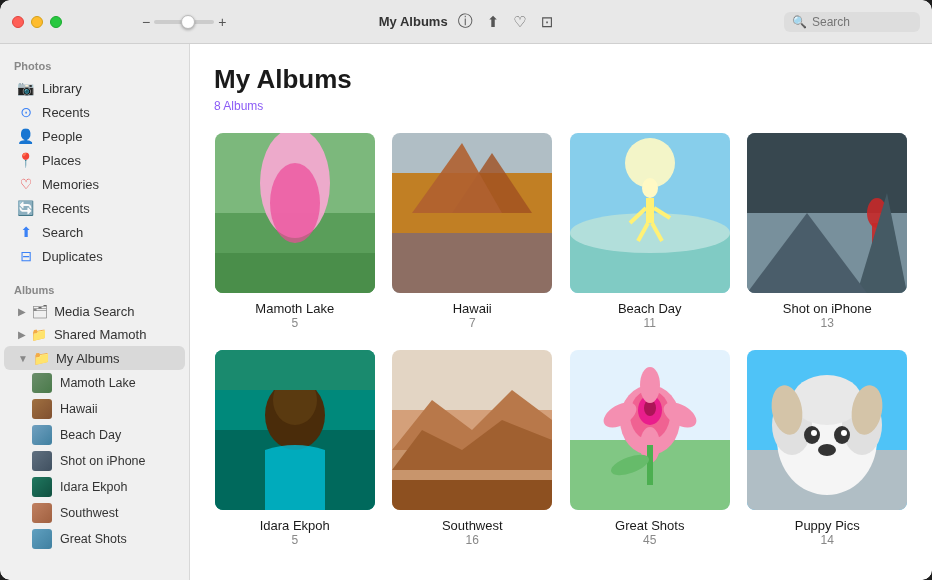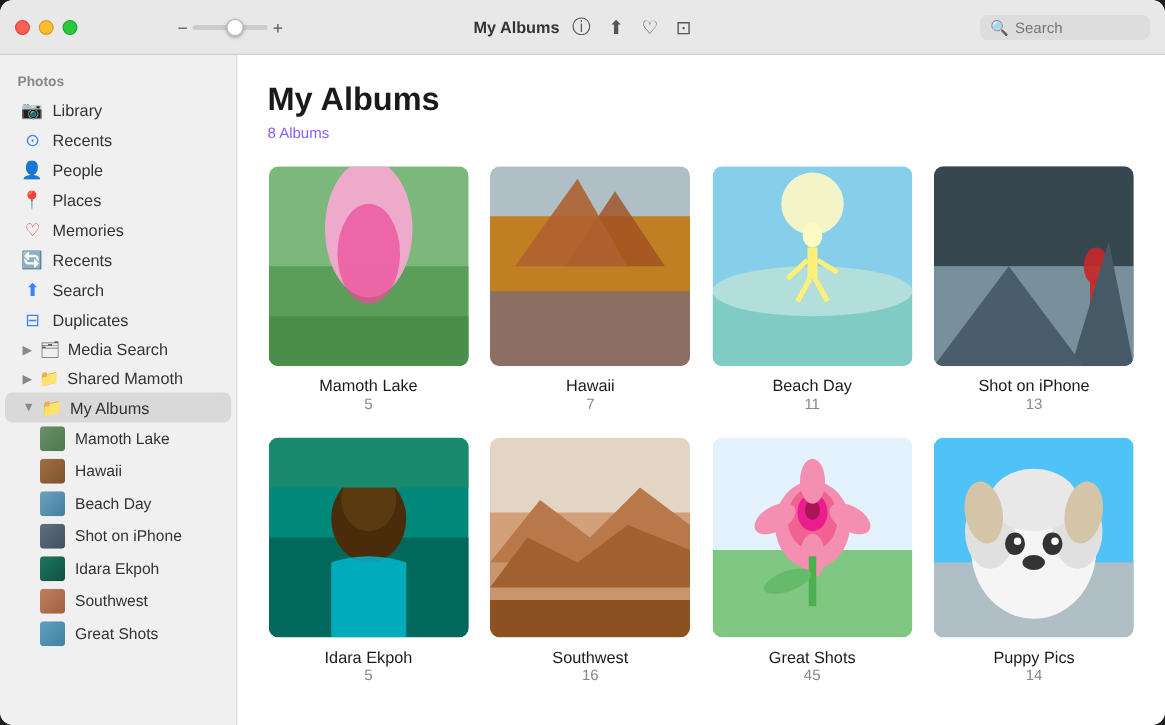--- a/index.html
+++ b/index.html
@@ -372,20 +372,21 @@
       </div>
       <div class="sidebar-item">
         <span class="icon icon-imports" style="color:#3b82f6;">⬆</span>
         <span>Search</span>
       </div>
       <div class="sidebar-item">
         <span class="icon icon-duplicates" style="color:#3b82f6;">⊟</span>
         <span>Duplicates</span>
       </div>
 
+      <div class="sidebar-section-label" style="margin-top:8px;">Albums</div>
 
       <div class="sidebar-group">
         <span class="chevron">▶</span>
         <span class="icon" style="color:#666;">🗂</span>
         <span>Media Search</span>
       </div>
 
       <div class="sidebar-group">
         <span class="chevron">▶</span>
         <span class="icon" style="color:#666;">📁</span>

